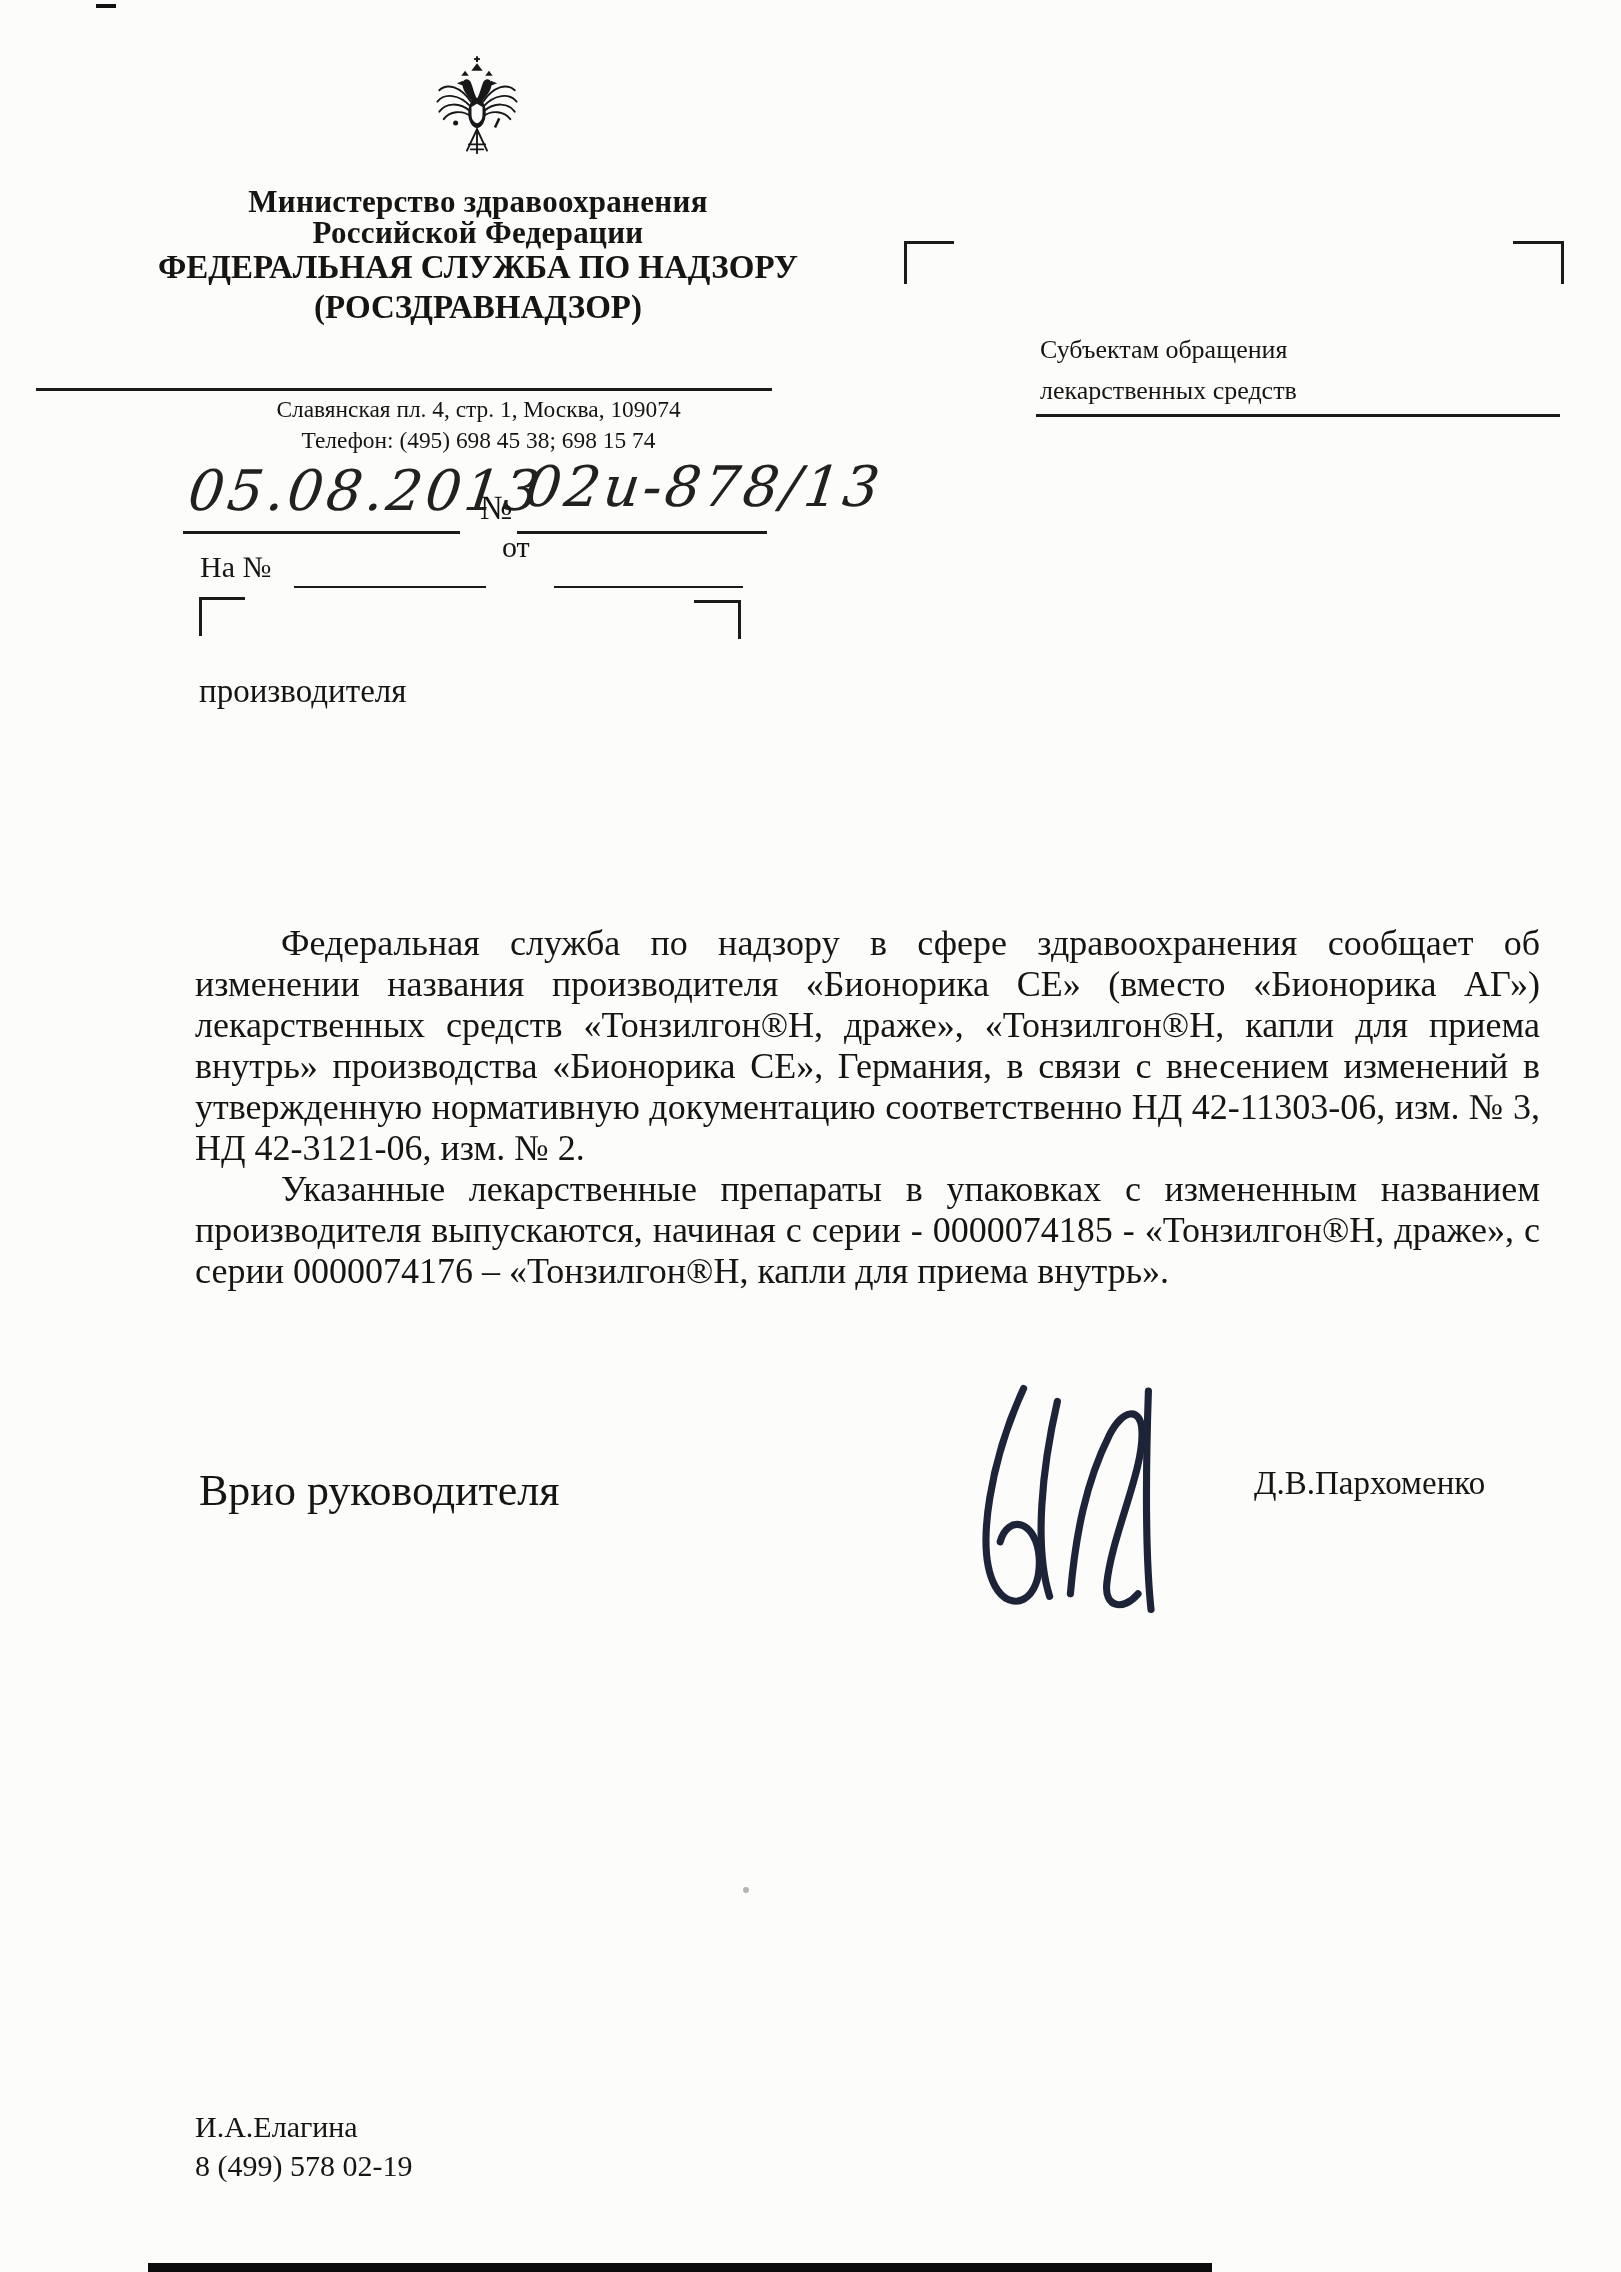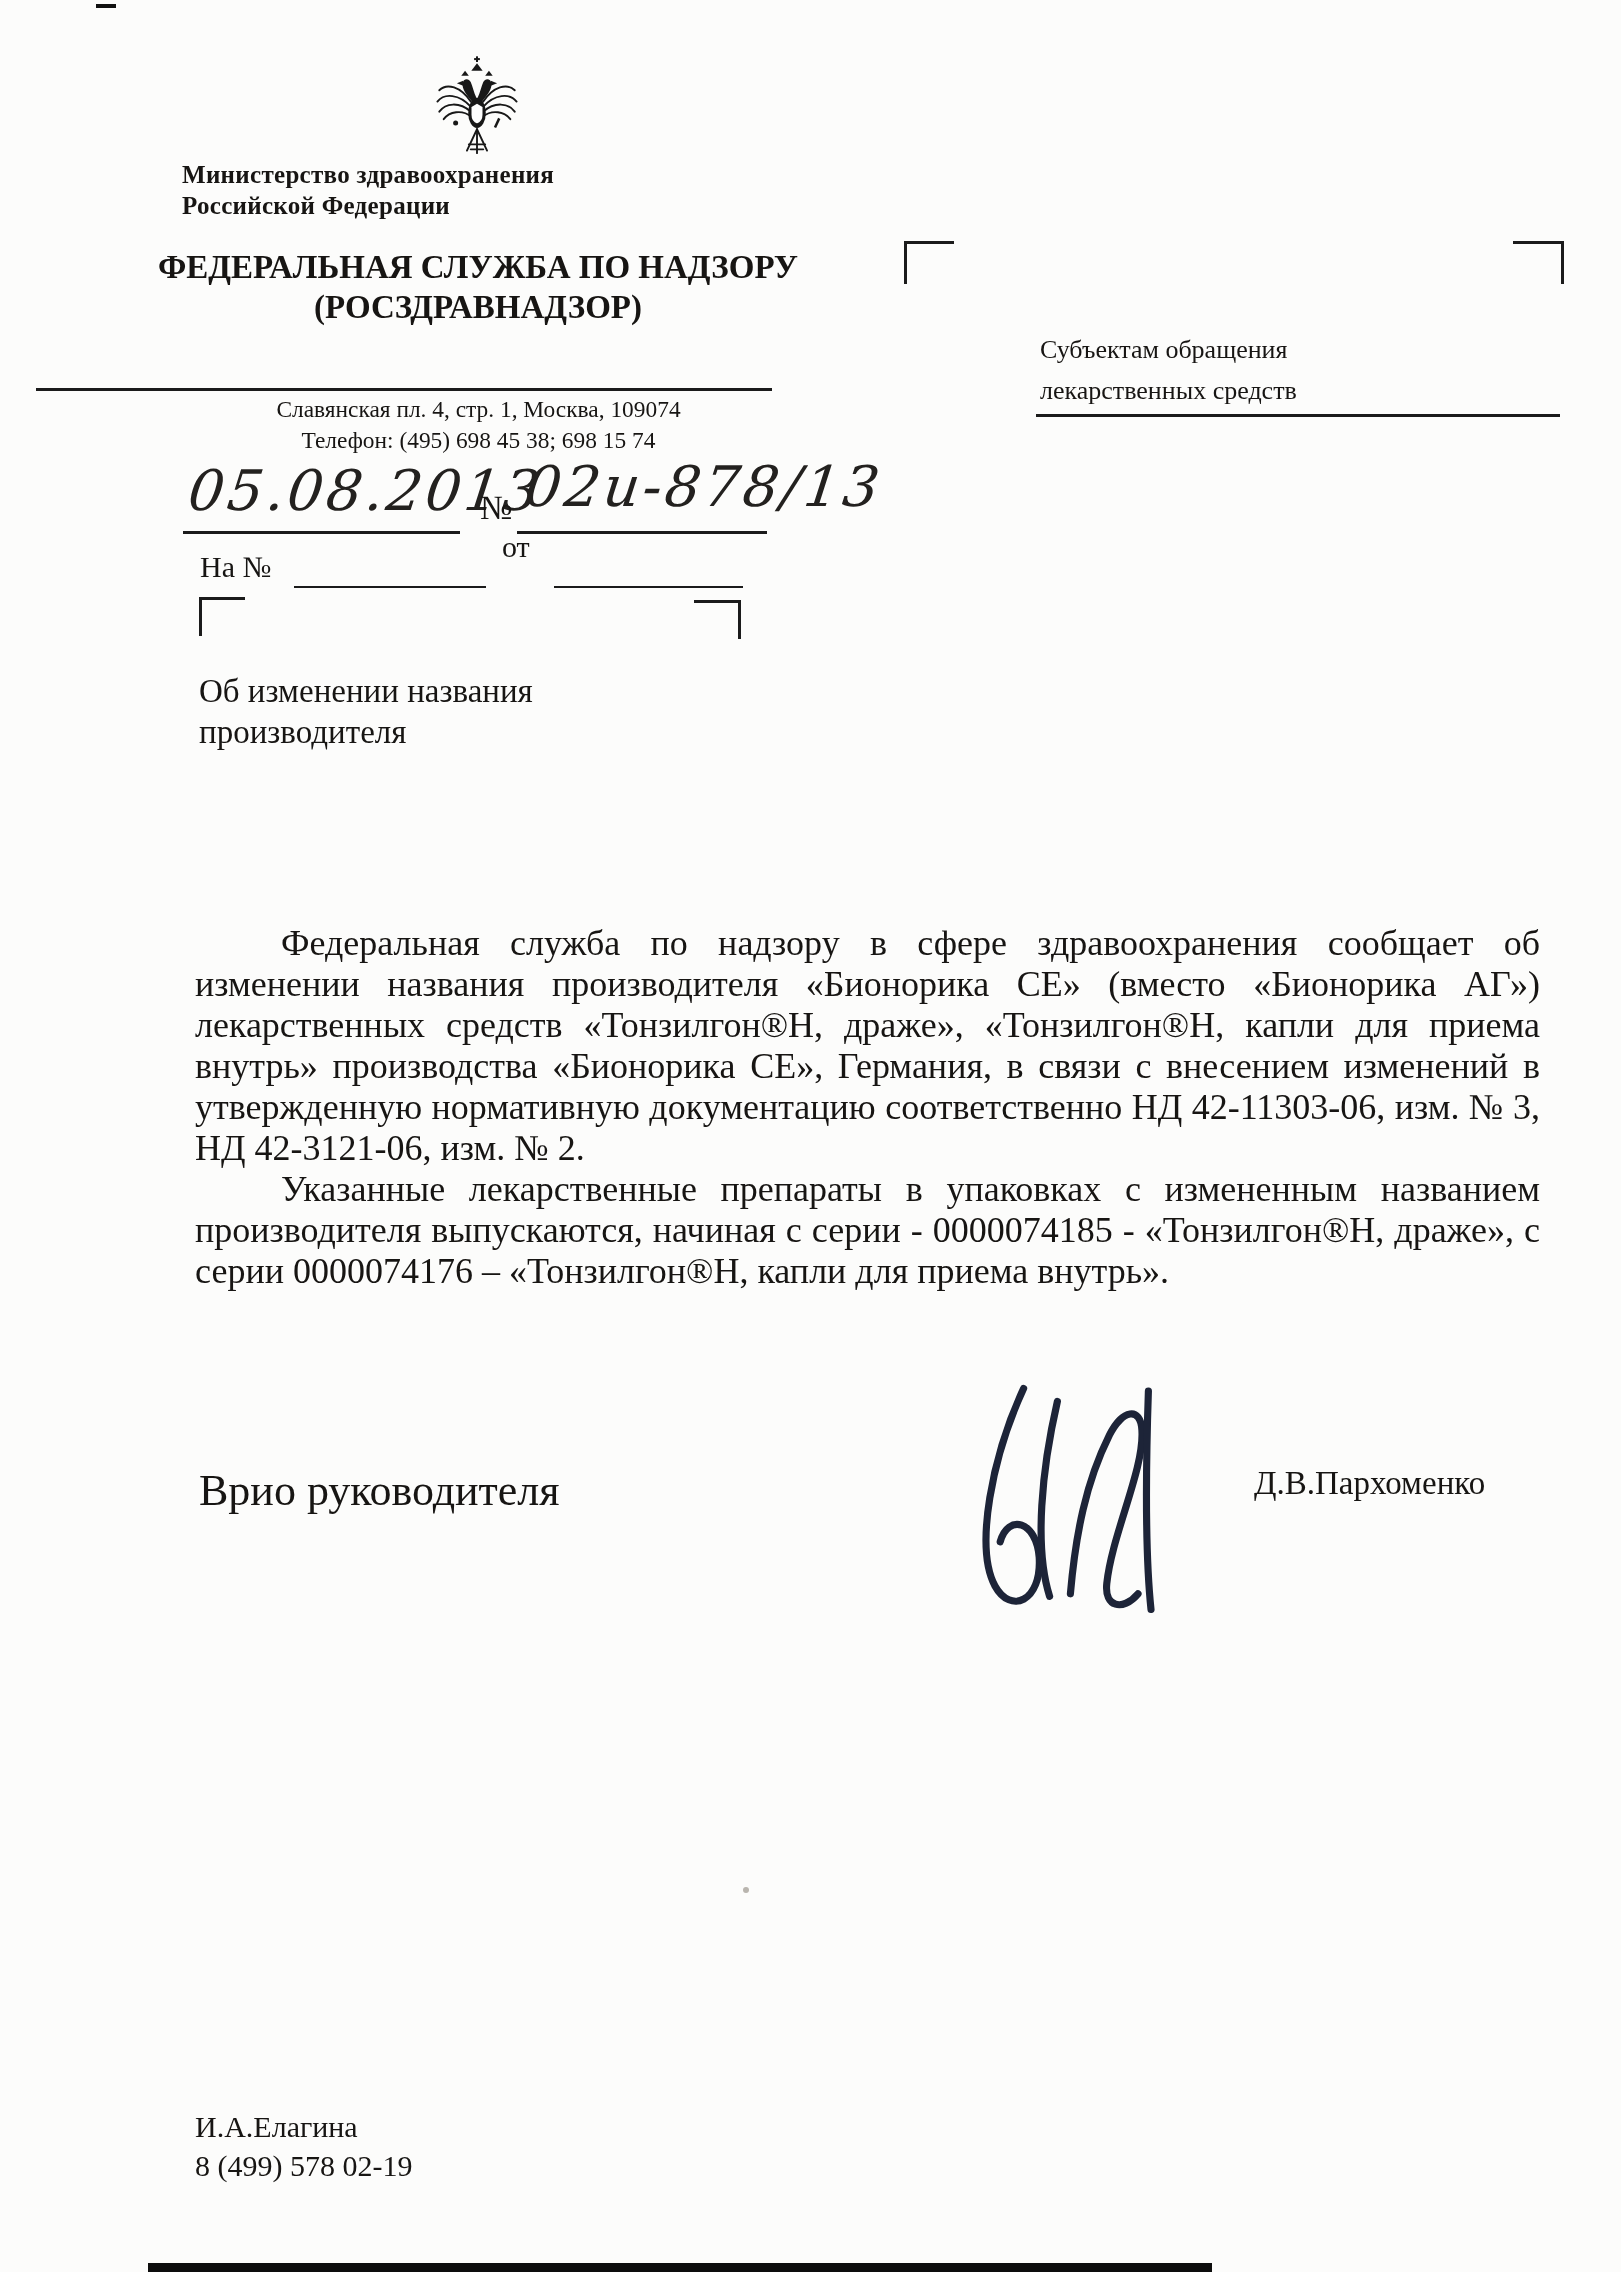--- a/index.html
+++ b/index.html
@@ -14,23 +14,23 @@
     margin: 0 auto;
     background: #fcfcfb;
     color: #171513;
     overflow: hidden;
   }
   .abs { position: absolute; }
 
   .emblem { left: 433px; top: 51px; width: 88px; height: 115px; }
 
   .ministry {
-    left: 182px; top: 159px; width: 592px;
-    font-size: 25px; font-weight: bold; line-height: 31px;
-    text-align: left; letter-spacing: 0.3px;
+    left: 182px; top: 186px; width: 592px;
+    font-size: 31px; font-weight: bold; line-height: 31px;
+    text-align: center; letter-spacing: 0.3px;
   }
   .service {
     left: 146px; top: 247px; width: 664px;
     font-size: 33px; font-weight: bold; line-height: 40px;
     text-align: center;
   }
   .head-rule { left: 36px; top: 388px; width: 736px; height: 2.6px; background: #1b1b1b; }
   .org-address {
     left: 166px; top: 394px; width: 625px;
     font-size: 23.4px; line-height: 31px; text-align: center;
@@ -160,21 +160,20 @@
   <div class="abs num-sign">№</div>
   <div class="abs hand num-hand">02и-878/13</div>
   <div class="abs num-rule"></div>
 
   <div class="abs reply-label">На №</div>
   <div class="abs reply-rule1"></div>
   <div class="abs reply-from">от</div>
   <div class="abs reply-rule2"></div>
 
   <div class="abs subject">
-    <div>Об изменении названия</div>
     <div>производителя</div>
   </div>
 
   <div class="abs body-text">
     <p>Федеральная служба по надзору в сфере здравоохранения сообщает об изменении названия производителя «Бионорика СЕ» (вместо «Бионорика АГ») лекарственных средств «Тонзилгон®Н, драже», «Тонзилгон®Н, капли для приема внутрь» производства «Бионорика СЕ», Германия, в связи с внесением изменений в утвержденную нормативную документацию соответственно НД 42-11303-06, изм. № 3, НД 42-3121-06, изм. № 2.</p>
     <p>Указанные лекарственные препараты в упаковках с измененным названием производителя выпускаются, начиная с серии - 0000074185 - «Тонзилгон®Н, драже», с серии 0000074176 – «Тонзилгон®Н, капли для приема внутрь».</p>
   </div>
 
   <div class="abs sign-pos">Врио руководителя</div>
   <div class="abs signature">

